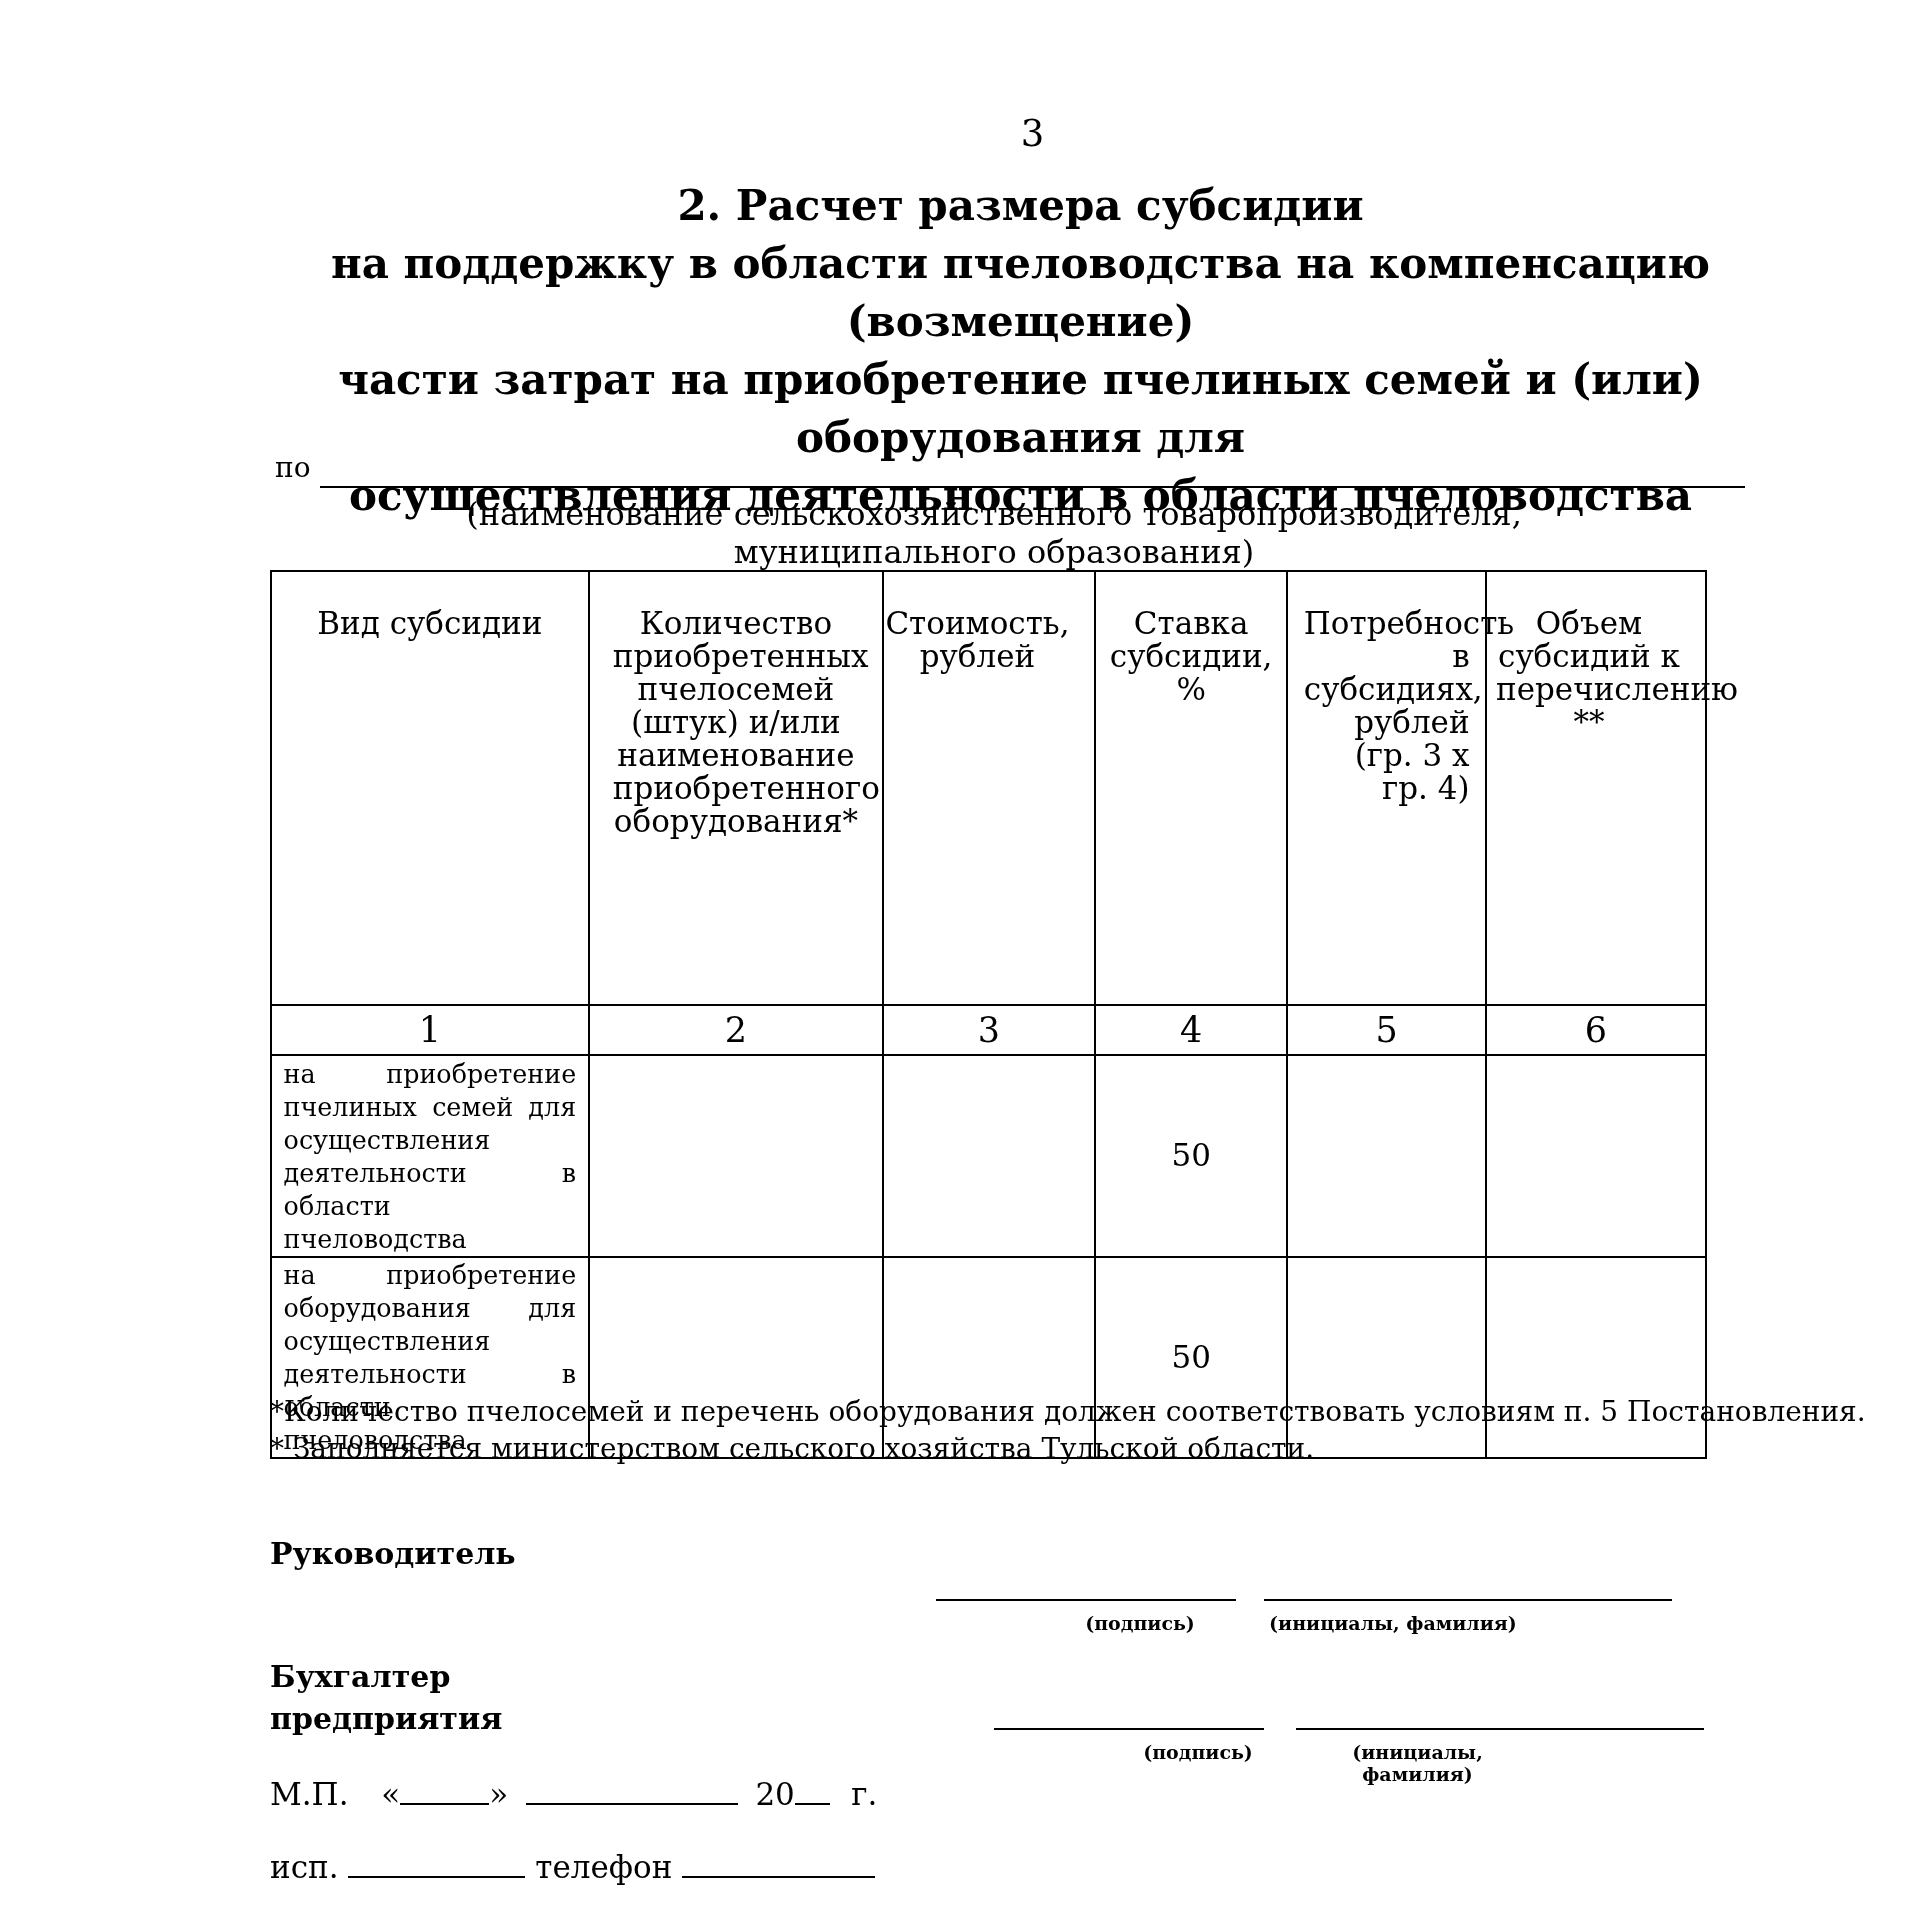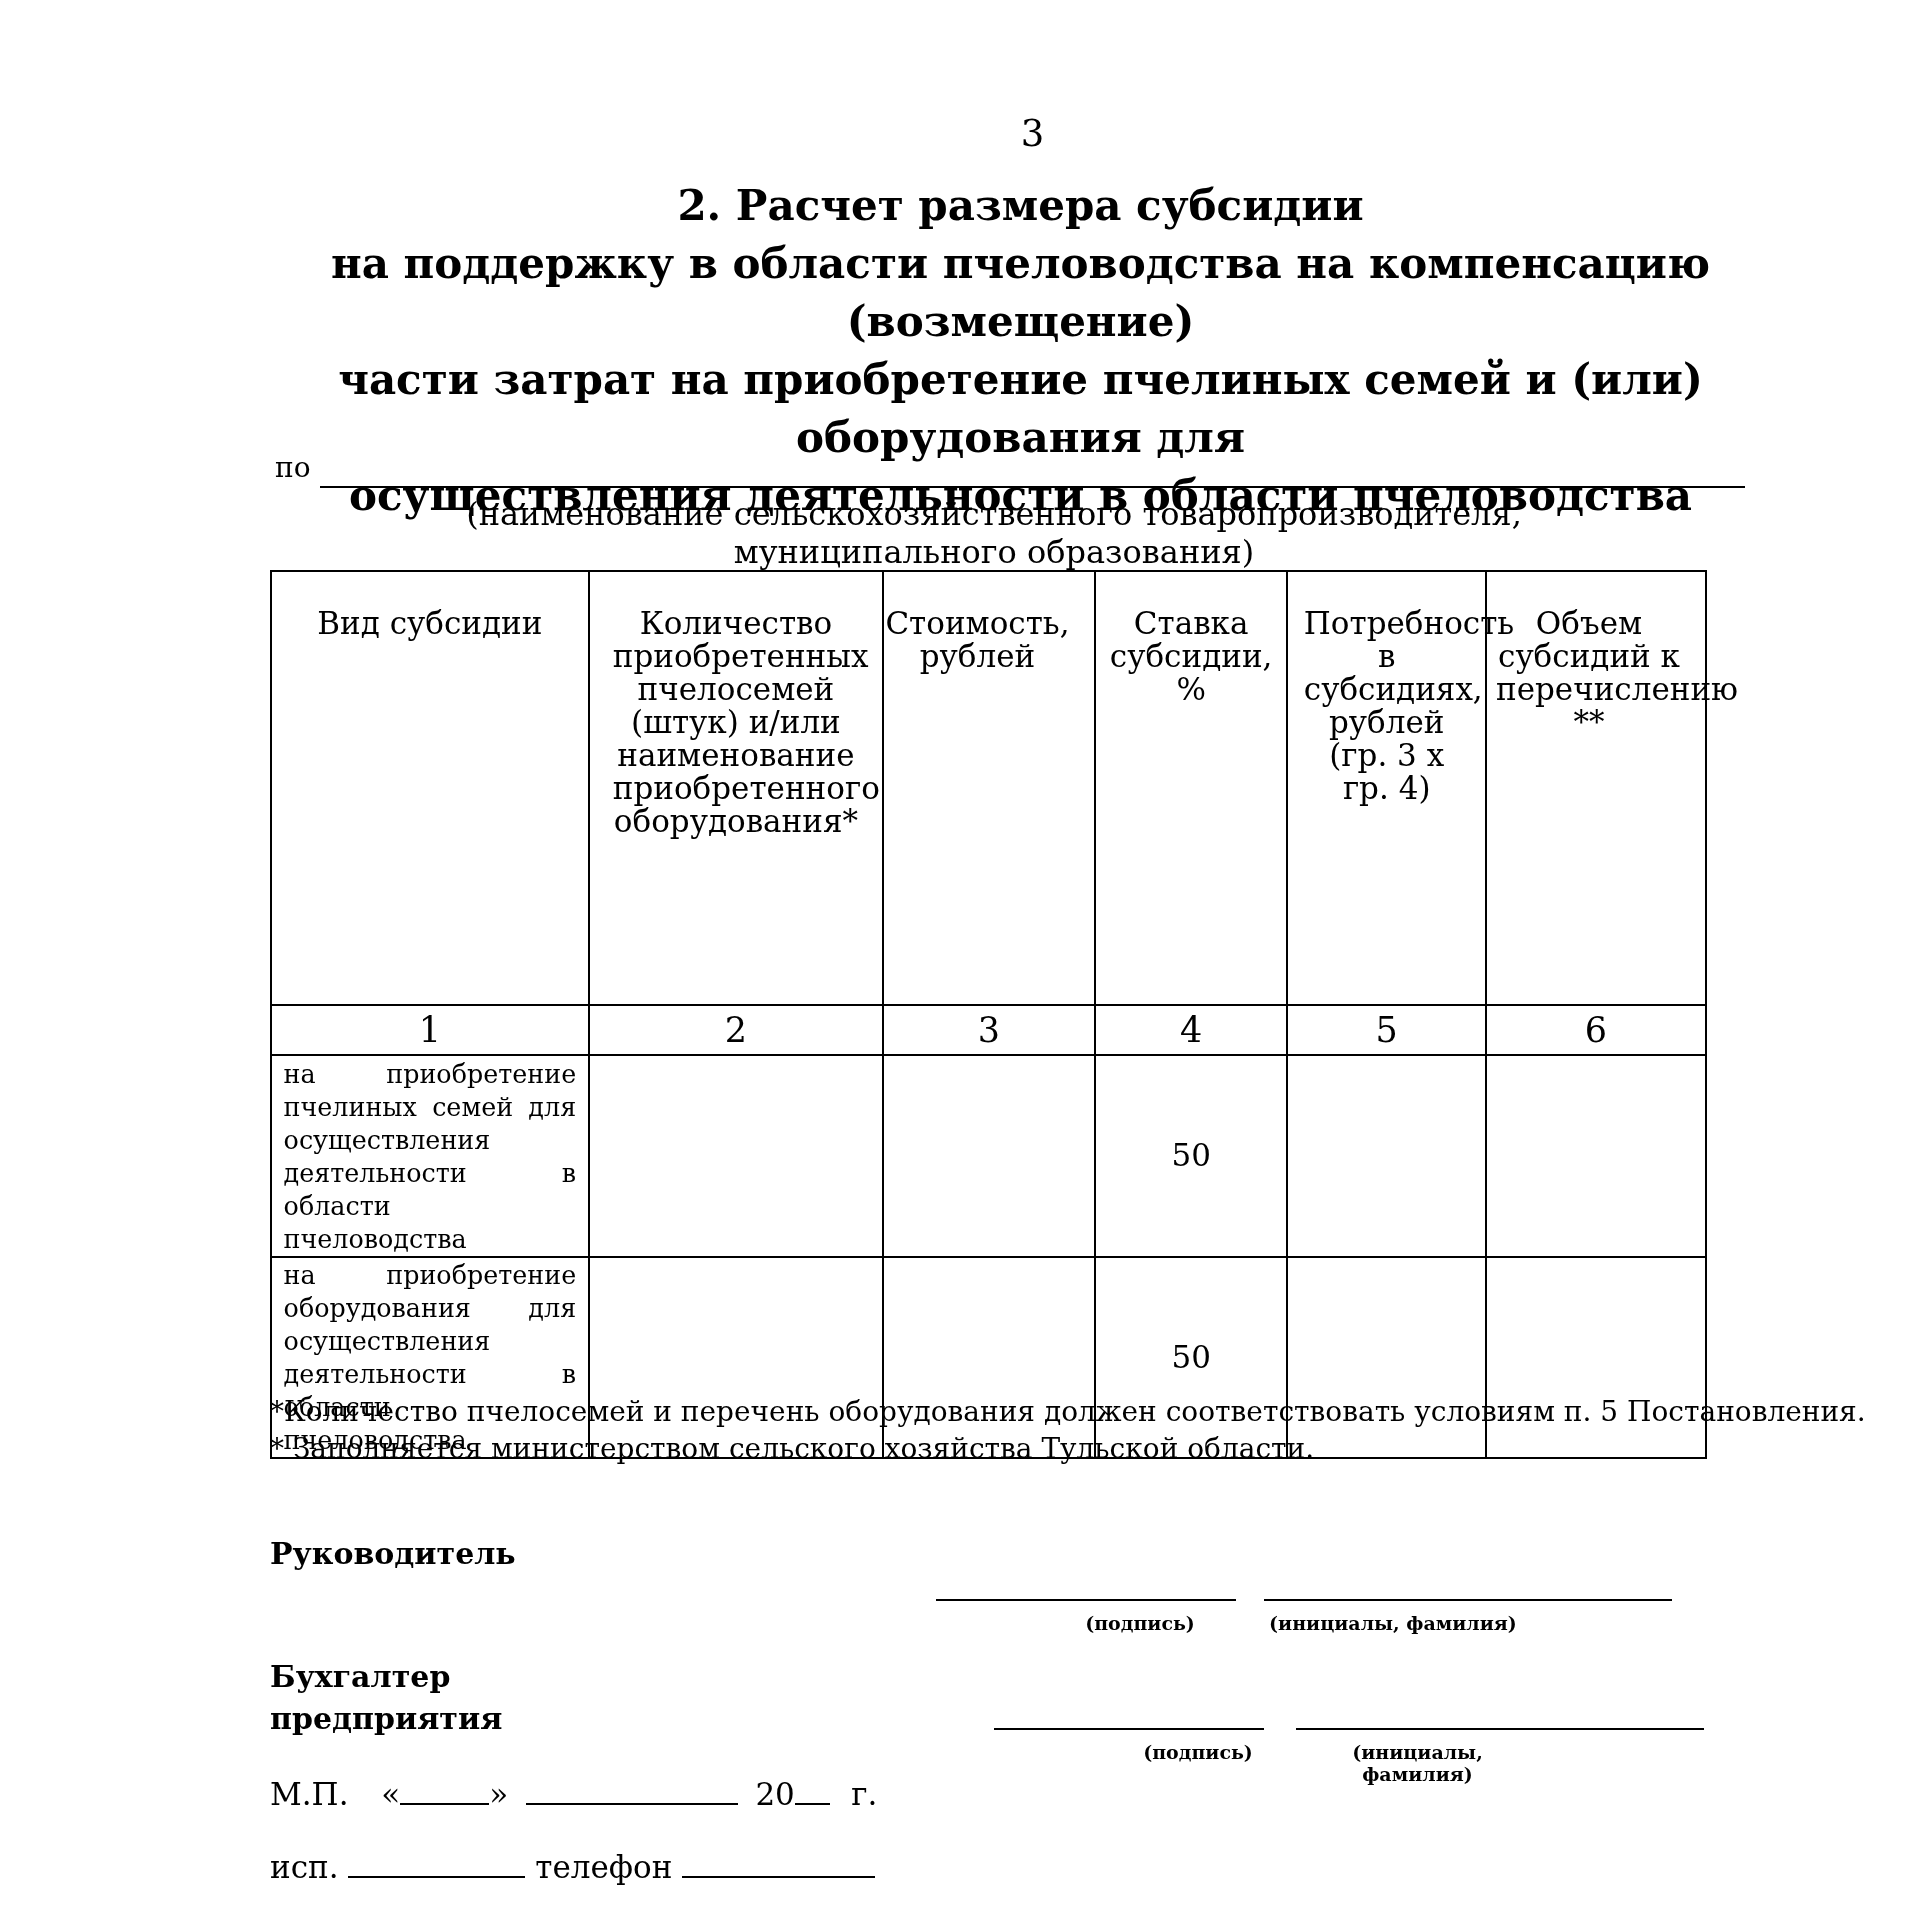--- a/index.html
+++ b/index.html
@@ -55,21 +55,21 @@
     <col style="width:189px">
       <col style="width:195px">
       <col style="width:216px">
   </colgroup>
   <tbody>
       <tr class="head">
     <td>Вид субсидии</td>
     <td style="padding-left:23px;padding-right:23px;"><span>Количество приобретенных пчелосемей (штук) и/или наименование приобретенного оборудования*</span></td>
     <td style="padding-right:23px;"><span>Стоимость, рублей</span></td>
     <td style="padding-left:11.6px;padding-right:11.6px;"><span>Ставка субсидии, %</span></td>
-    <td style="padding-left:15.4px;padding-right:15.4px;">
+    <td style="padding-left:15.4px;padding-right:15.4px;text-align:right;">
       <div>Потребность в субсидиях, рублей</div>
       <div style="">(гр. 3 х гр. 4)</div>
     </td>
     <td style="padding-left:9px;padding-right:23px;"><span>Объем субсидий к перечислению **</span></td>
   </tr>
   <tr class="nums">
     <td>1</td>
     <td>2</td>
     <td>3</td>
     <td>4</td>

